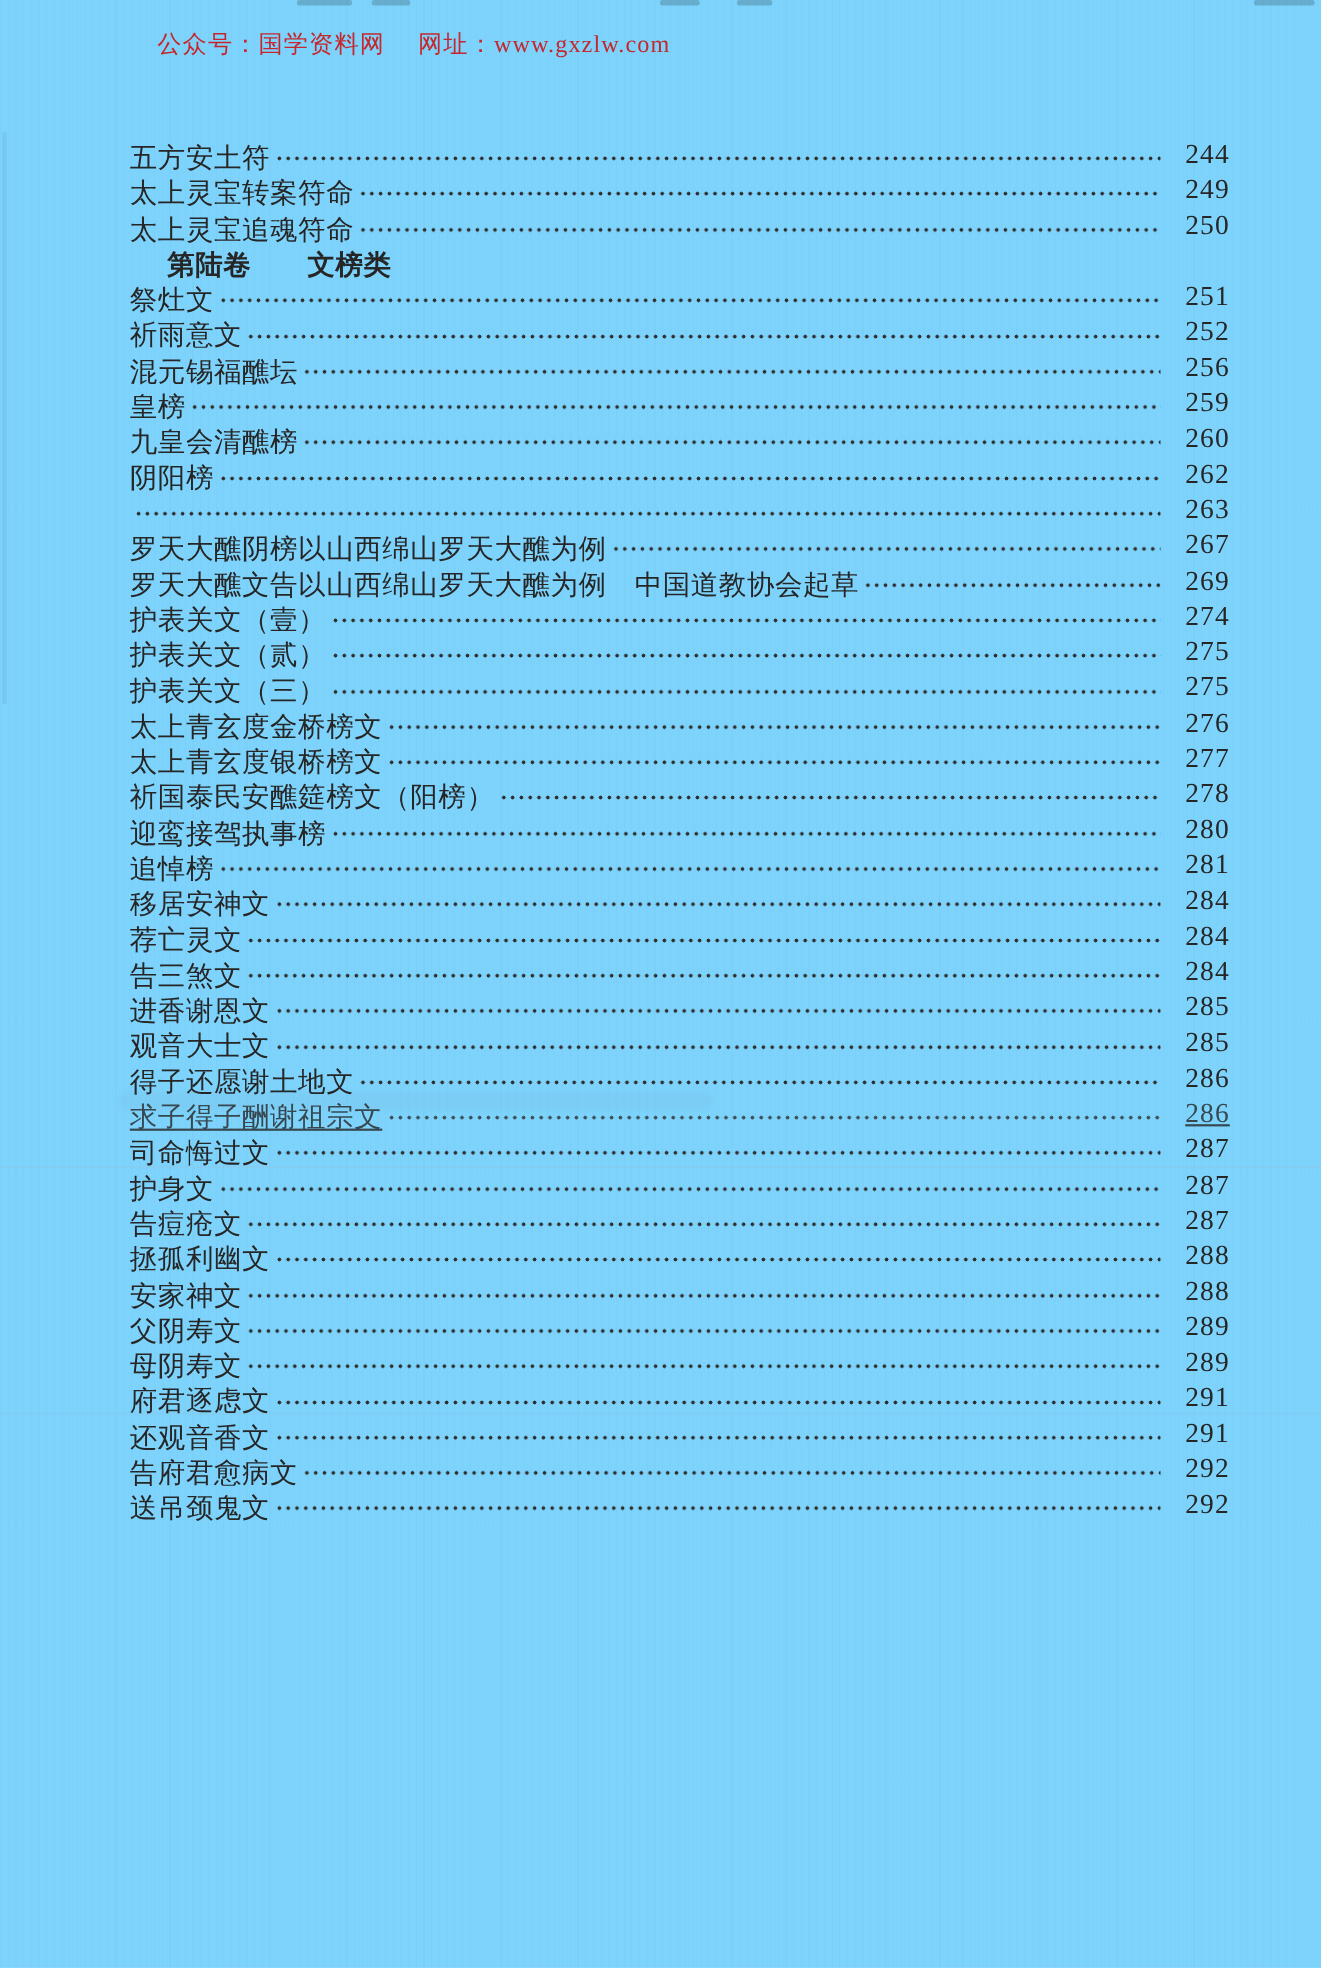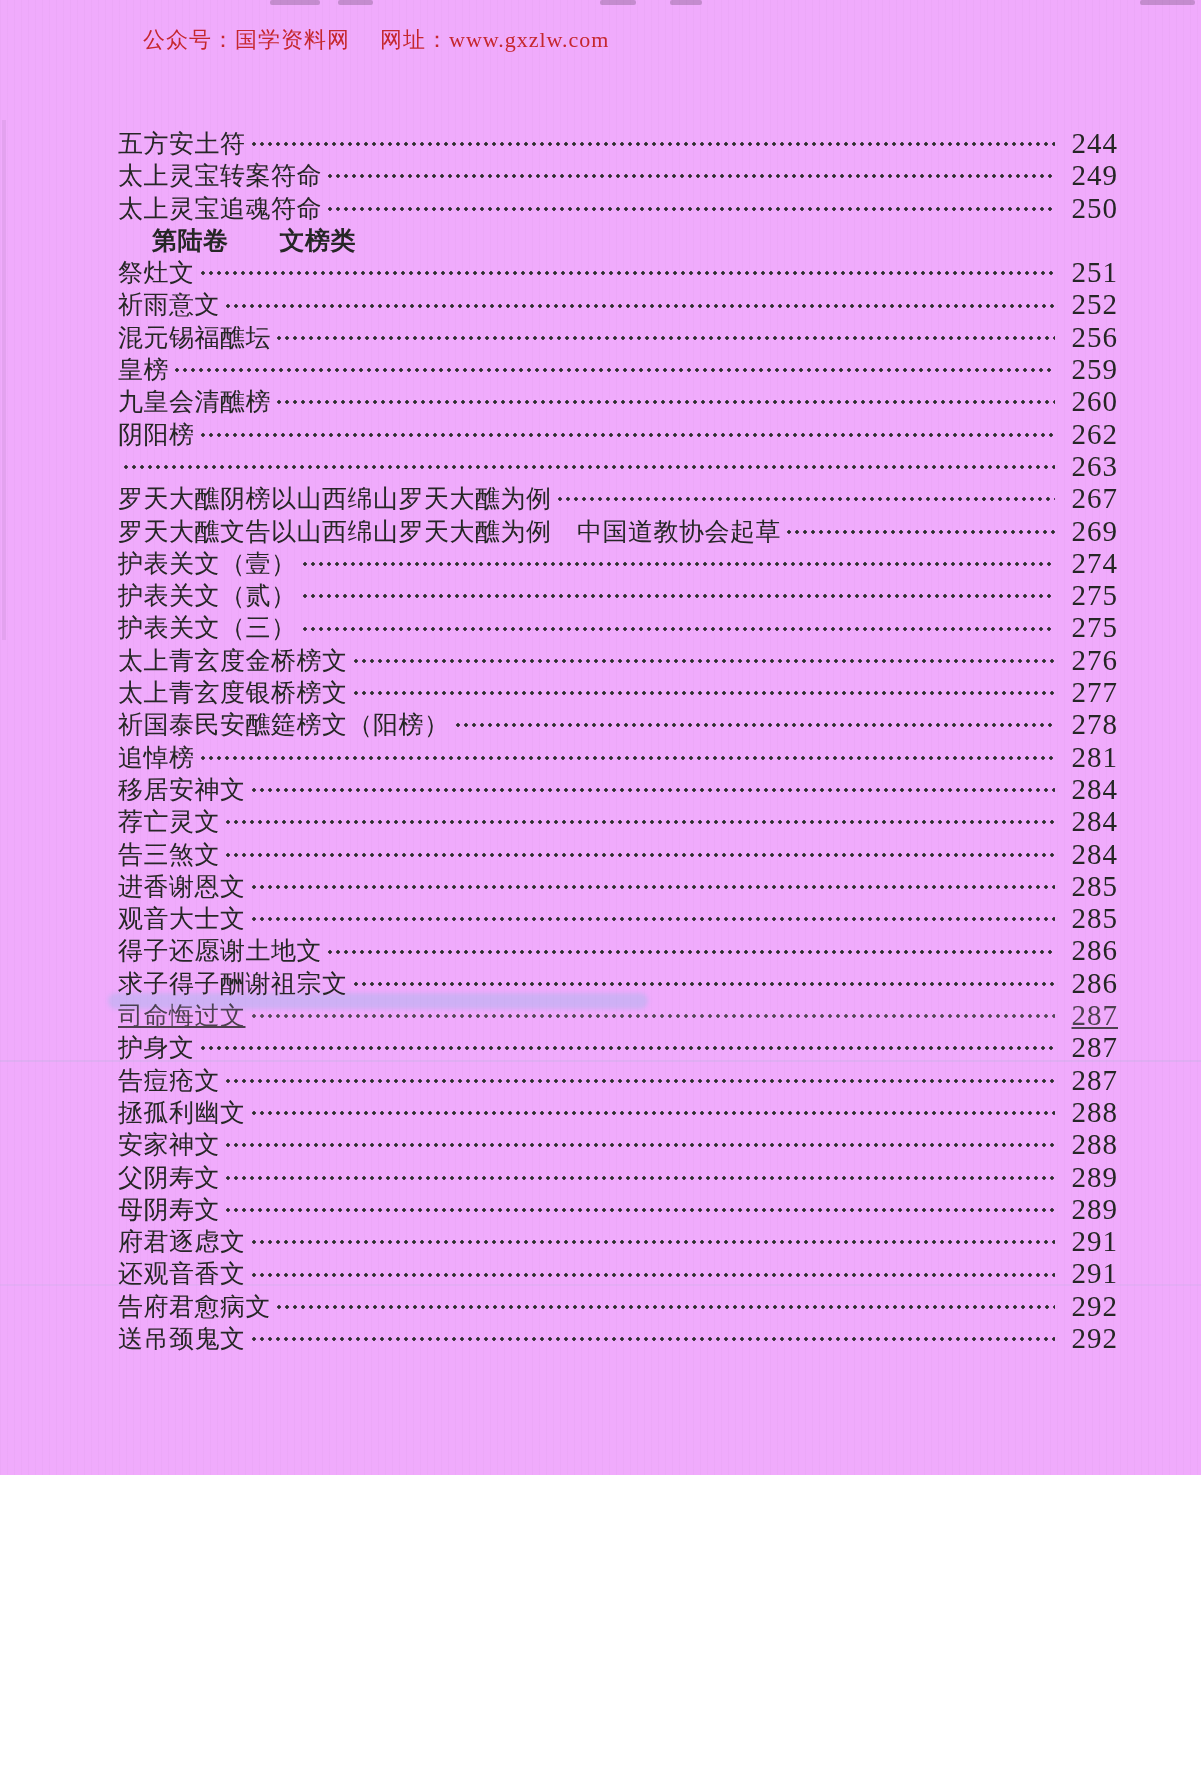--- a/index.html
+++ b/index.html
@@ -1,19 +1,19 @@
 <!DOCTYPE html>
 <html><head>
 <meta charset="utf-8">
 <style>
   html,body { margin:0; padding:0; }
   .page {
     position:relative;
-    width:1201px; height:1475px;
-    background:#f0abfc;
+    width:1201px; height:1789px;
+    background:#7dd3fc;
     overflow:hidden;
     font-family:"Liberation Serif","DejaVu Serif",serif;
     color:#262626;
   }
   
   .page::before {
     content:'';
     position:absolute; inset:0;
     background:repeating-linear-gradient(90deg, rgba(0,0,0,0.015) 0 1px, rgba(0,0,0,0) 1px 7px);
     pointer-events:none;
@@ -41,21 +41,21 @@
     margin:0 3px 0 4px;
     background-image:radial-gradient(circle, #2e2e2e 1.5px, rgba(0,0,0,0) 2px);
     background-size:8px 8px;
     background-repeat:repeat-x;
     background-position:left 54%;
   }
   .pagenum {
     flex:0 0 auto;
     min-width:48px;
     text-align:right;
-    font-size:29px;
+    font-size:25px;
     letter-spacing:1px;
     margin-left:12px;
   }
   
   #toc-list > :nth-child(28) { opacity:.8;text-decoration:underline; }
   .artifact { position:absolute; pointer-events:none; }
   .smudge { top:0; height:5px; background:rgba(0,0,0,0.18); border-radius:2px; }
   .sm1 { left:270px; width:50px; }
   .sm2 { left:338px; width:35px; }
   .sm3 { left:600px; width:36px; }
@@ -177,20 +177,25 @@
         <span class="title">太上青玄度银桥榜文</span>
         <span class="leader"></span>
         <span class="pagenum">277</span>
       </div>
       <div class="row">
         <span class="title">祈国泰民安醮筵榜文（阳榜）</span>
         <span class="leader"></span>
         <span class="pagenum">278</span>
       </div>
       <div class="row">
+        <span class="title">迎鸾接驾执事榜</span>
+        <span class="leader"></span>
+        <span class="pagenum">280</span>
+      </div>
+      <div class="row">
         <span class="title">追悼榜</span>
         <span class="leader"></span>
         <span class="pagenum">281</span>
       </div>
       <div class="row">
         <span class="title">移居安神文</span>
         <span class="leader"></span>
         <span class="pagenum">284</span>
       </div>
       <div class="row">

